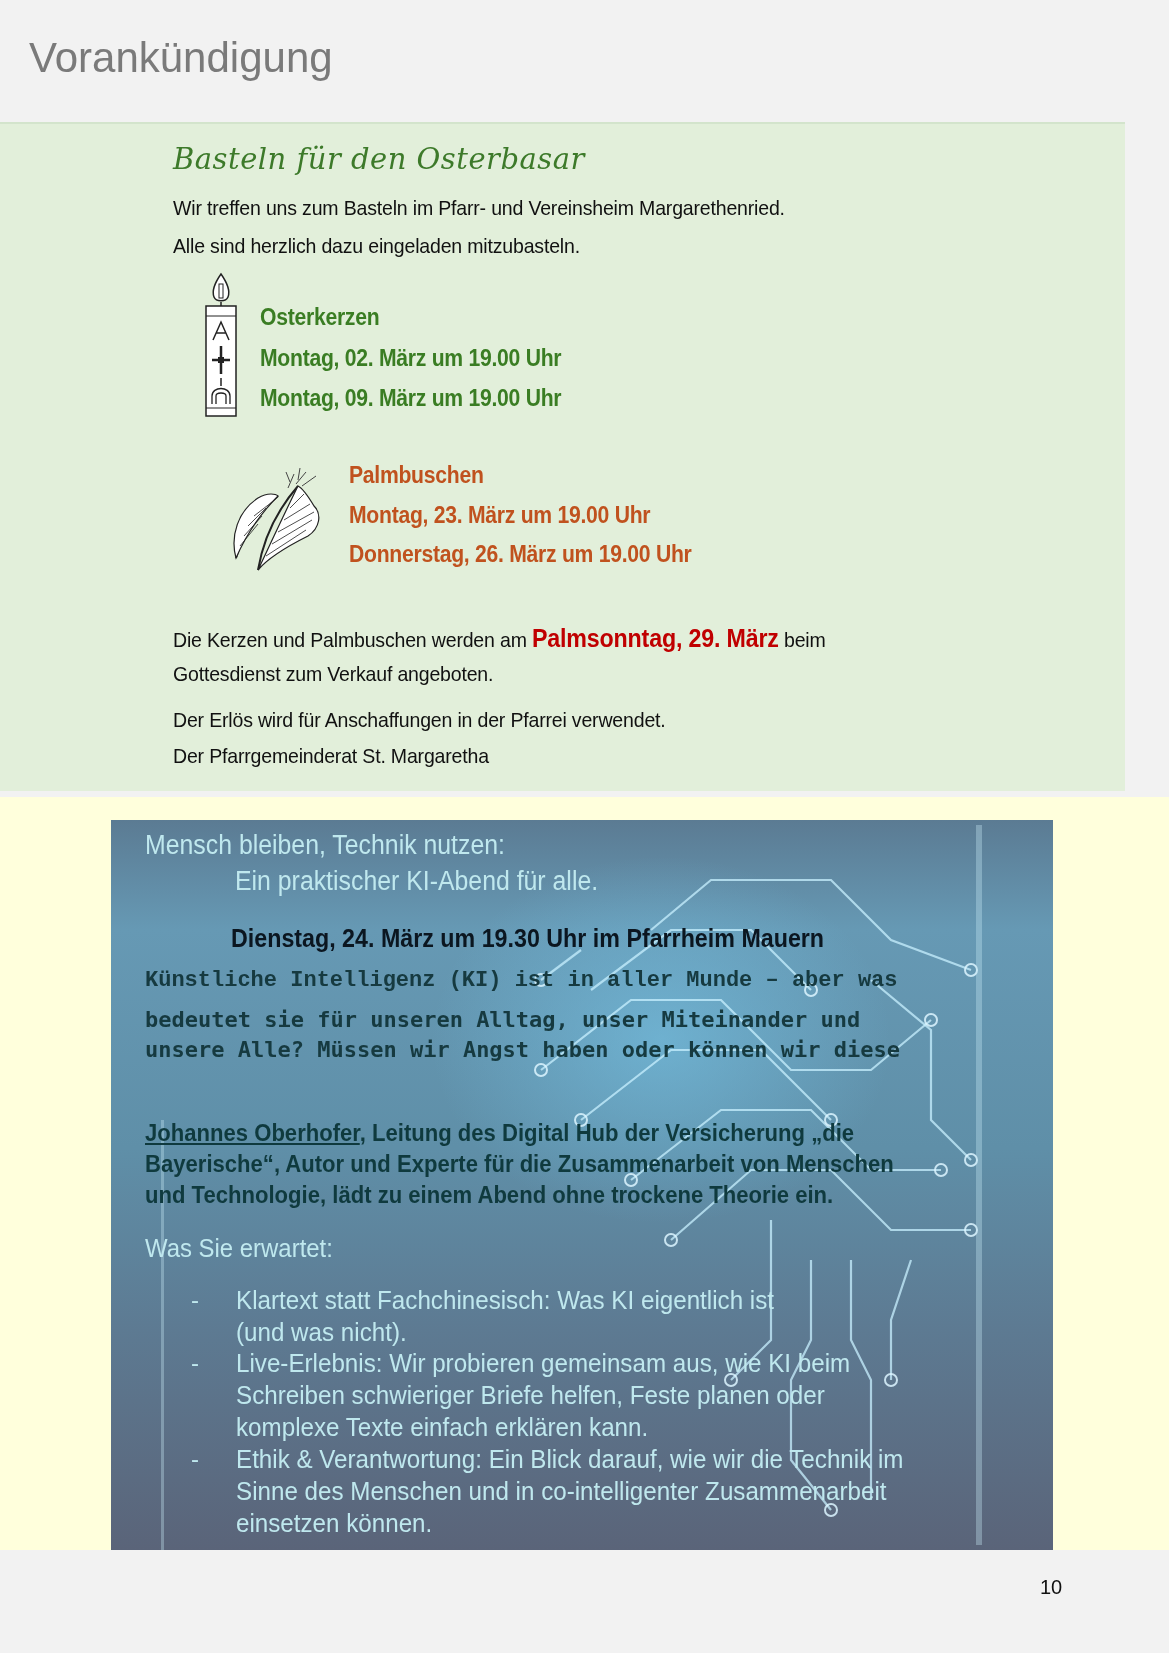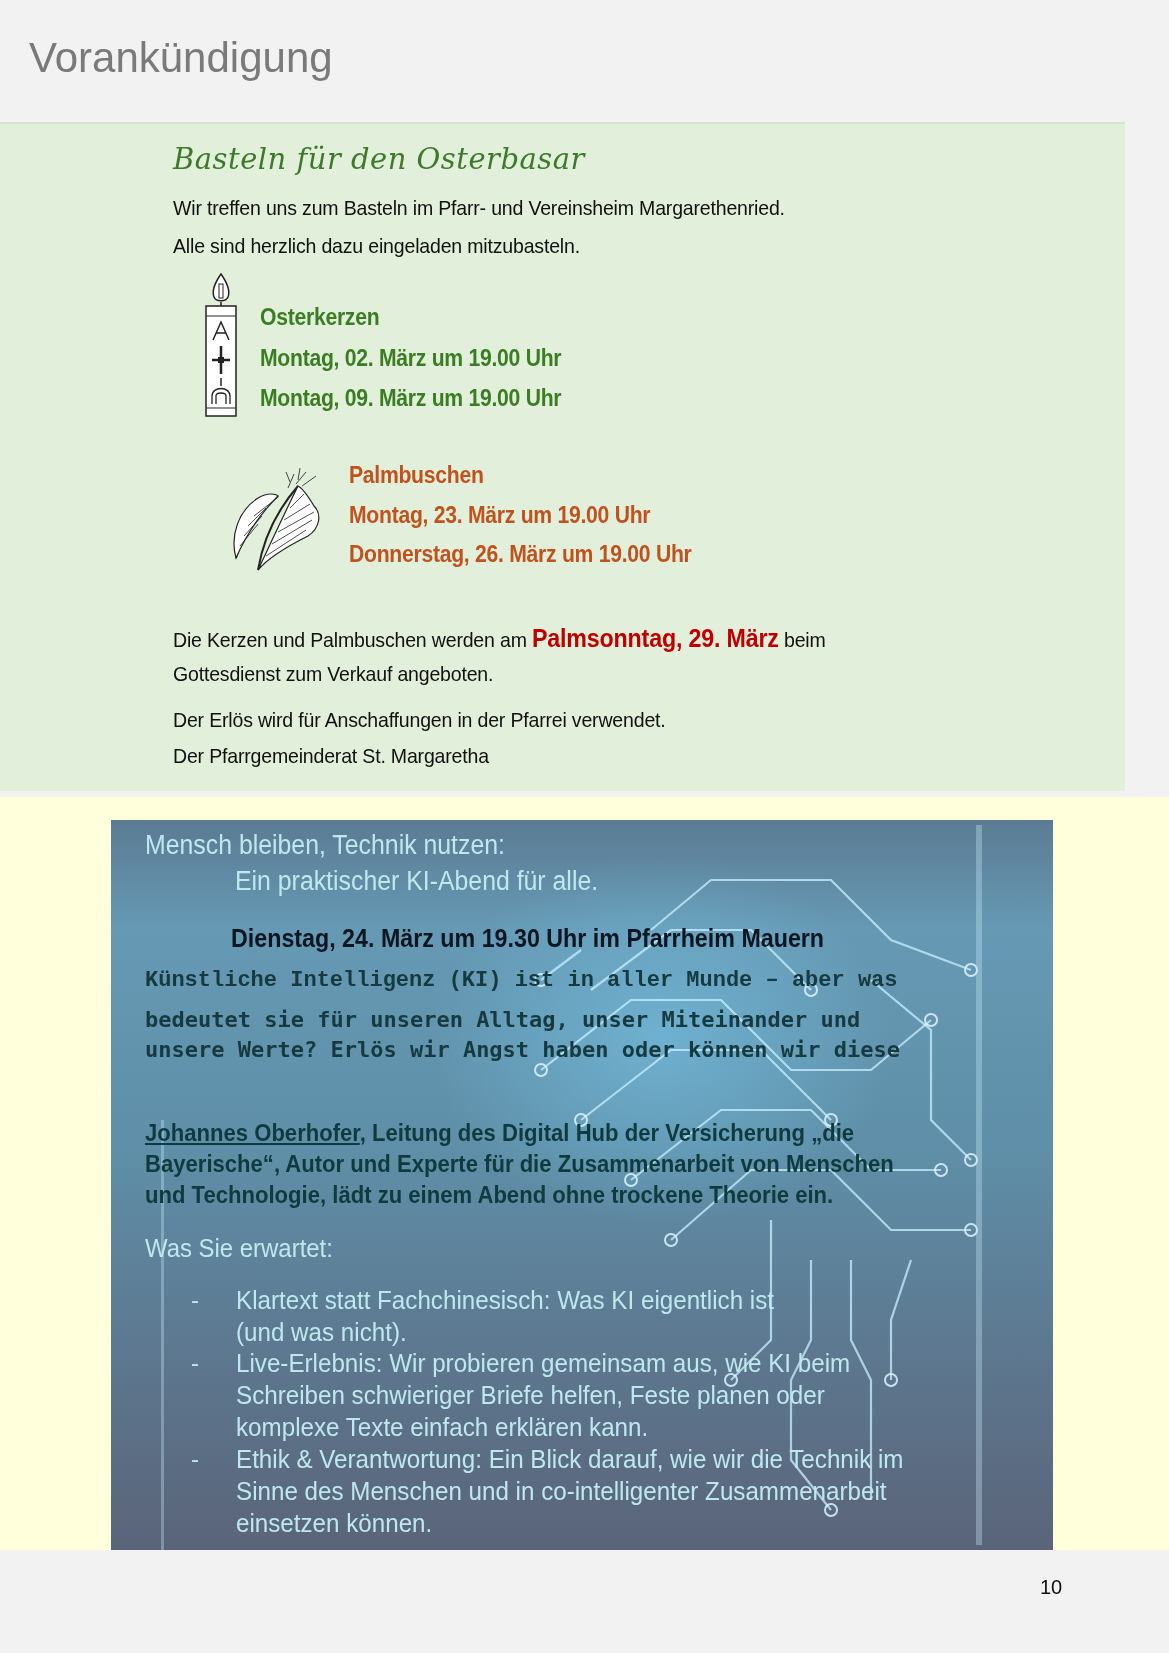--- a/index.html
+++ b/index.html
@@ -166,21 +166,21 @@
         <rect x="50" y="300" width="3" height="430"></rect>
       </g>
     </svg>
 
     <div class="ki-text ki-light" style="left:34px; top:10px;">Mensch bleiben, Technik nutzen:</div>
     <div class="ki-text ki-light" style="left:124px; top:46px;">Ein praktischer KI-Abend für alle.</div>
     <div class="ki-text ki-date" style="left:120px; top:104px;">Dienstag, 24. März um 19.30 Uhr im Pfarrheim Mauern</div>
 
     <div class="ki-text ki-mono" style="left:34px; top:148px;font-family:Liberation Mono, monospace;">Künstliche Intelligenz (KI) ist in aller Munde – aber was</div>
     <div class="ki-text ki-mono" style="left:34px; top:187px;">bedeutet sie für unseren Alltag, unser Miteinander und</div>
-    <div class="ki-text ki-mono" style="left:34px; top:217px;">unsere Werte? Erlös wir Angst haben oder können wir diese</div>
+    <div class="ki-text ki-mono" style="left:34px; top:217px;">unsere Alle? Müssen wir Angst haben oder können wir diese</div>
 
     <div class="ki-text ki-dark" style="left:34px; top:300px;"><span class="speaker">Johannes Oberhofer</span><span>, Leitung des Digital Hub der Versicherung „die</span></div>
     <div class="ki-text ki-dark" style="left:34px; top:331px;">Bayerische“, Autor und Experte für die Zusammenarbeit von Menschen</div>
     <div class="ki-text ki-dark" style="left:34px; top:362px;">und Technologie, lädt zu einem Abend ohne trockene Theorie ein.</div>
 
     <div class="ki-text ki-light" style="left:34px; top:413px; font-size:26px;">Was Sie erwartet:</div>
 
     <div>
       <div>
         <div class="bullet-dash" style="top:466px;">-</div>

